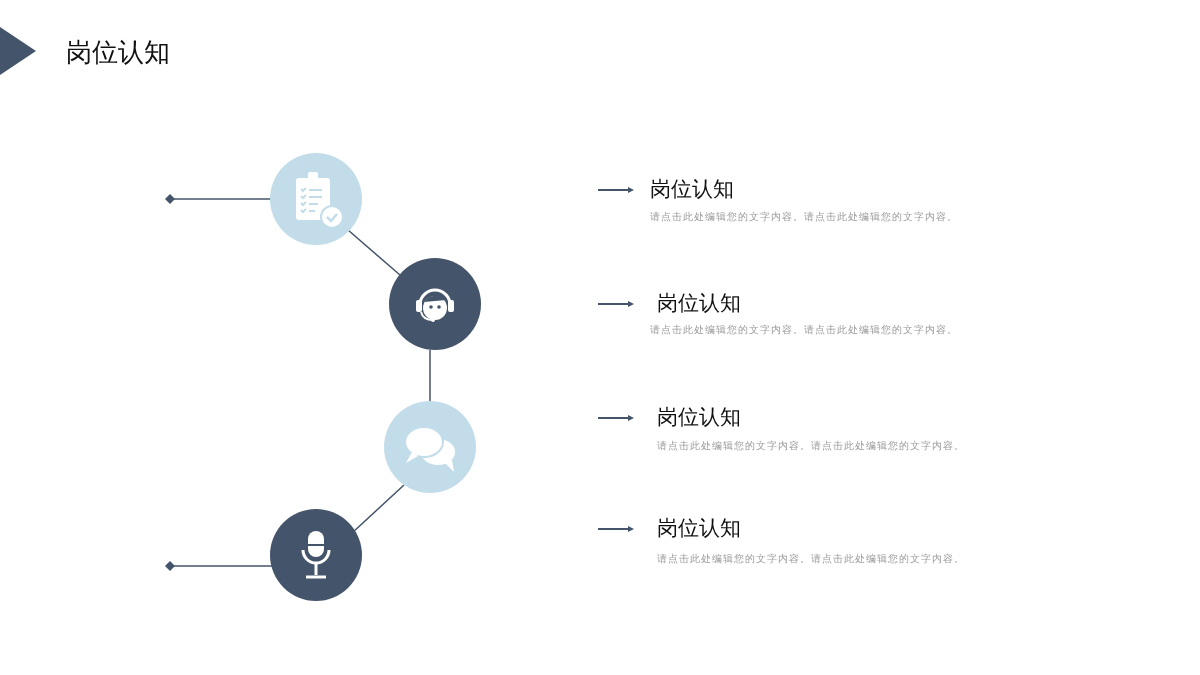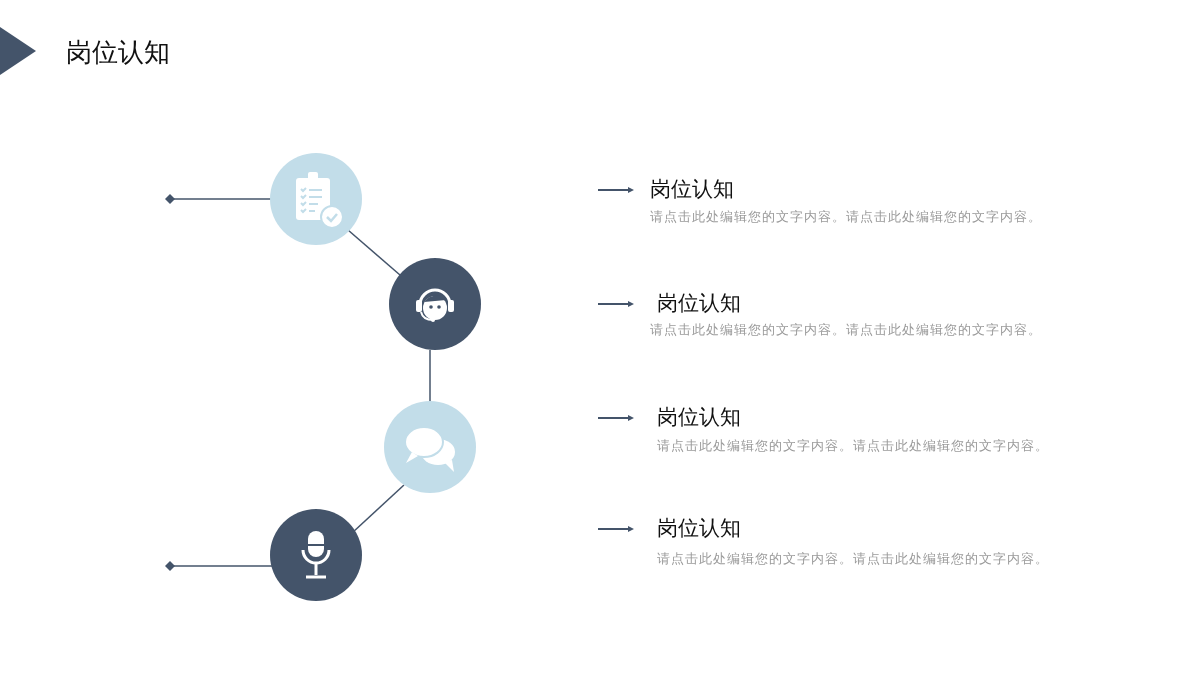--- a/index.html
+++ b/index.html
@@ -14,21 +14,21 @@
       border-left: 36px solid #44546a;
     }
     .page-title {
       position: absolute; left: 66px; top: 34px; font-size: 26px; color: #111;
       line-height: 36px;
     }
     svg.diagram { position: absolute; left: 0; top: 0; }
     .item { position: absolute; left: 598px; width: 480px; }
     .item .arrow { position: absolute; left: 0; top: 9px; width: 36px; height: 12px; }
     .item .head { position: absolute; font-size: 21px; color: #111; line-height: 28px; white-space: nowrap; }
-    .item .desc { position: absolute; font-size: 13px; color: #9a9a9a; line-height: 24px; width: 430px; letter-spacing: 1px; }
+    .item .desc { position: absolute; font-size: 10px; color: #9a9a9a; line-height: 24px; width: 430px; letter-spacing: 1px; }
   </style>
 </head>
 <body>
 
 <div class="title-marker"></div>
 <div class="page-title">岗位认知</div>
 
 <svg class="diagram" width="1200" height="675" viewBox="0 0 1200 675">
 
   <g stroke="#44546a" stroke-width="1.5" fill="none">

